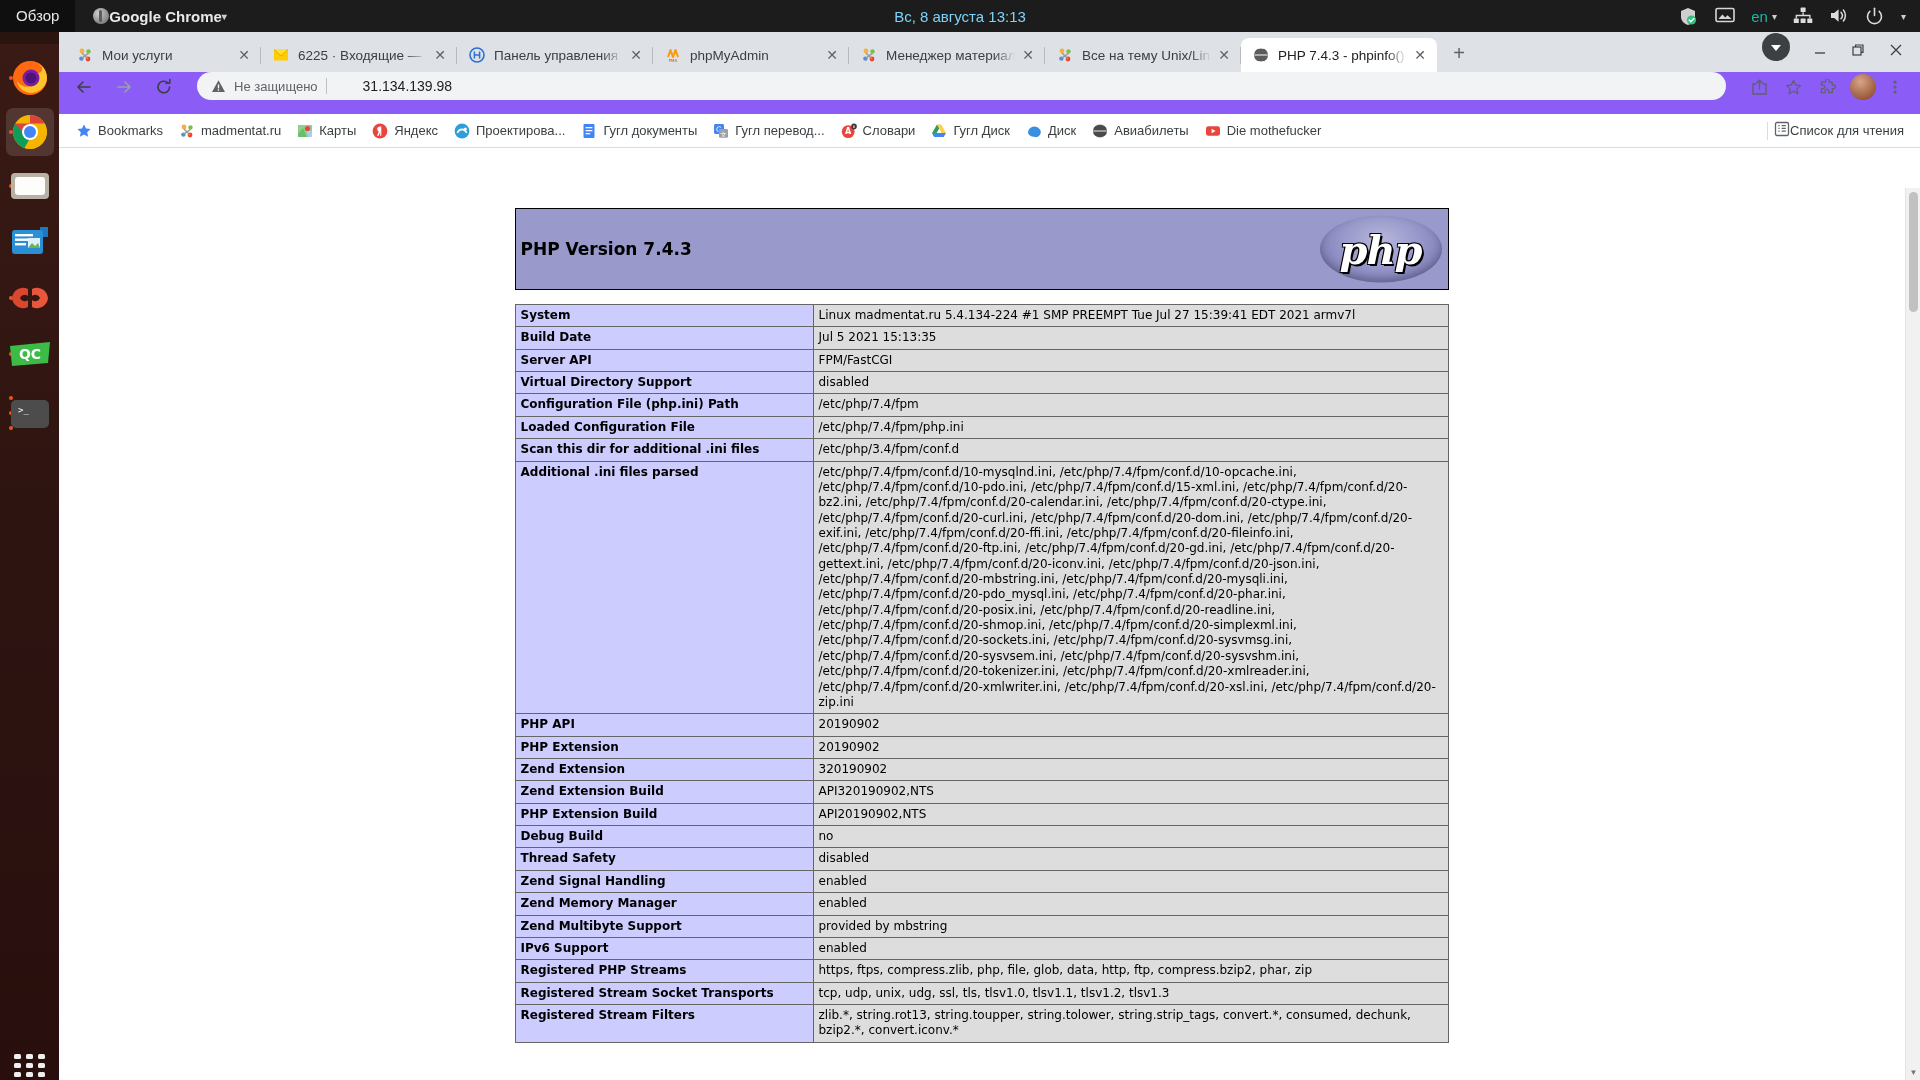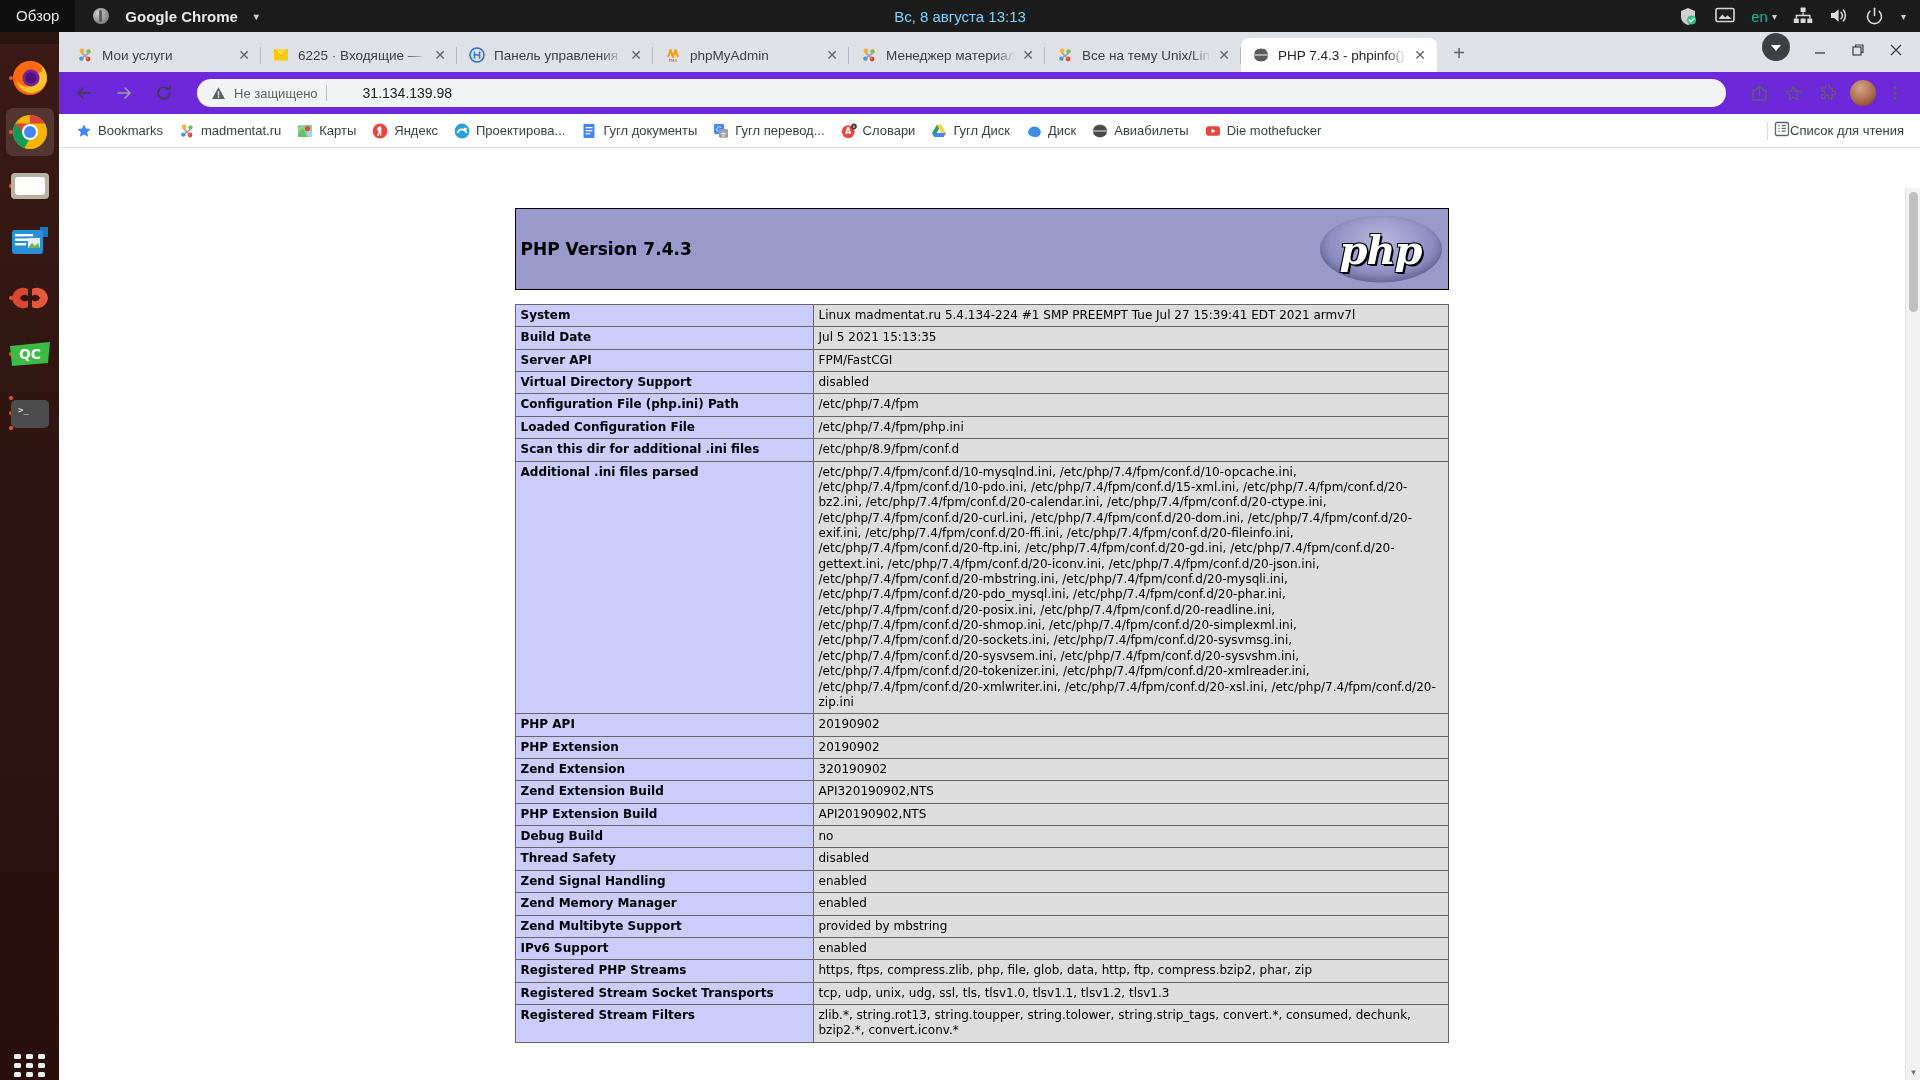--- a/index.html
+++ b/index.html
@@ -14,21 +14,21 @@
   #topbar {
     position: absolute; top: 0; left: 0; width: 1920px; height: 32px;
     background: #1c1c1c; color: #d6d6d6;
     display: flex; align-items: center;
     font-size: 15px;
   }
   .tb-activities {
     padding: 0 16px; height: 32px; line-height: 32px;
     background: #0f0f0f; color: #e8e8e8;
   }
-  .tb-app { display: flex; align-items: center; gap: 16px; margin-left: 18px; font-weight: bold; color:#e9e9e9;}
+  .tb-app { display: flex; align-items: center; gap: 0; margin-left: 18px; font-weight: bold; color:#e9e9e9;}
   .tb-appicon {
     width: 16px; height: 16px; border-radius: 50%;
     background: radial-gradient(circle at 35% 33%, #cfcfcf 0%, #8e8e8e 60%, #6b6b6b 100%);
     position: relative;
   }
   .tb-appicon::after {
     content:""; position:absolute; left:6px; top:2px; width:3px; height:12px;
     background:#5d5d5d; border-radius:2px;
   }
   .tb-caret { font-size: 10px; color: #cfcfcf; }
@@ -118,21 +118,21 @@
     display:flex; align-items:center; justify-content:center; margin-right:10px;
     margin-bottom: 5px;
   }
   #profile-chip::after{
     content:""; border-left:5px solid transparent; border-right:5px solid transparent;
     border-top:6px solid #ffffff; display:block; margin-top:2px;
   }
 
   
   #toolbar {
-    height: 42px; background: #6d28d9; display: flex; align-items: center;
+    height: 42px; background: #8b5cf6; display: flex; align-items: flex-start;
     padding: 0 10px; gap: 10px;
   }
   .tbtn { width: 30px; height: 30px; display:flex; align-items:center; justify-content:center; color:#5f6368;}
   #omnibox {
     flex: 1 1 auto; height: 28px; margin: 0 8px; border-radius: 14px;
     background: #f1f3f4; display: flex; align-items: center; padding: 0 14px;
     font-size: 14px; color: #202124; gap: 8px;
   }
   .warn-ico { width:15px; height:15px; flex:0 0 15px;}
   #omnibox .notsecure { color:#5f6368; font-size:13px;}
@@ -691,21 +691,21 @@
               <tr>
                 <td class="e">Configuration File (php.ini) Path</td>
                 <td class="v">/etc/php/7.4/fpm</td>
               </tr>
               <tr>
                 <td class="e">Loaded Configuration File</td>
                 <td class="v">/etc/php/7.4/fpm/php.ini</td>
               </tr>
               <tr>
                 <td class="e">Scan this dir for additional .ini files</td>
-                <td class="v">/etc/php/8.9/fpm/conf.d</td>
+                <td class="v">/etc/php/3.4/fpm/conf.d</td>
               </tr>
               <tr>
                 <td class="e">Additional .ini files parsed</td>
                 <td class="v">/etc/php/7.4/fpm/conf.d/10-mysqlnd.ini, /etc/php/7.4/fpm/conf.d/10-opcache.ini, /etc/php/7.4/fpm/conf.d/10-pdo.ini, /etc/php/7.4/fpm/conf.d/15-xml.ini, /etc/php/7.4/fpm/conf.d/20-bz2.ini, /etc/php/7.4/fpm/conf.d/20-calendar.ini, /etc/php/7.4/fpm/conf.d/20-ctype.ini, /etc/php/7.4/fpm/conf.d/20-curl.ini, /etc/php/7.4/fpm/conf.d/20-dom.ini, /etc/php/7.4/fpm/conf.d/20-exif.ini, /etc/php/7.4/fpm/conf.d/20-ffi.ini, /etc/php/7.4/fpm/conf.d/20-fileinfo.ini, /etc/php/7.4/fpm/conf.d/20-ftp.ini, /etc/php/7.4/fpm/conf.d/20-gd.ini, /etc/php/7.4/fpm/conf.d/20-gettext.ini, /etc/php/7.4/fpm/conf.d/20-iconv.ini, /etc/php/7.4/fpm/conf.d/20-json.ini, /etc/php/7.4/fpm/conf.d/20-mbstring.ini, /etc/php/7.4/fpm/conf.d/20-mysqli.ini, /etc/php/7.4/fpm/conf.d/20-pdo_mysql.ini, /etc/php/7.4/fpm/conf.d/20-phar.ini, /etc/php/7.4/fpm/conf.d/20-posix.ini, /etc/php/7.4/fpm/conf.d/20-readline.ini, /etc/php/7.4/fpm/conf.d/20-shmop.ini, /etc/php/7.4/fpm/conf.d/20-simplexml.ini, /etc/php/7.4/fpm/conf.d/20-sockets.ini, /etc/php/7.4/fpm/conf.d/20-sysvmsg.ini, /etc/php/7.4/fpm/conf.d/20-sysvsem.ini, /etc/php/7.4/fpm/conf.d/20-sysvshm.ini, /etc/php/7.4/fpm/conf.d/20-tokenizer.ini, /etc/php/7.4/fpm/conf.d/20-xmlreader.ini, /etc/php/7.4/fpm/conf.d/20-xmlwriter.ini, /etc/php/7.4/fpm/conf.d/20-xsl.ini, /etc/php/7.4/fpm/conf.d/20-zip.ini</td>
               </tr>
               <tr>
                 <td class="e">PHP API</td>
                 <td class="v">20190902</td>
               </tr>
               <tr>

